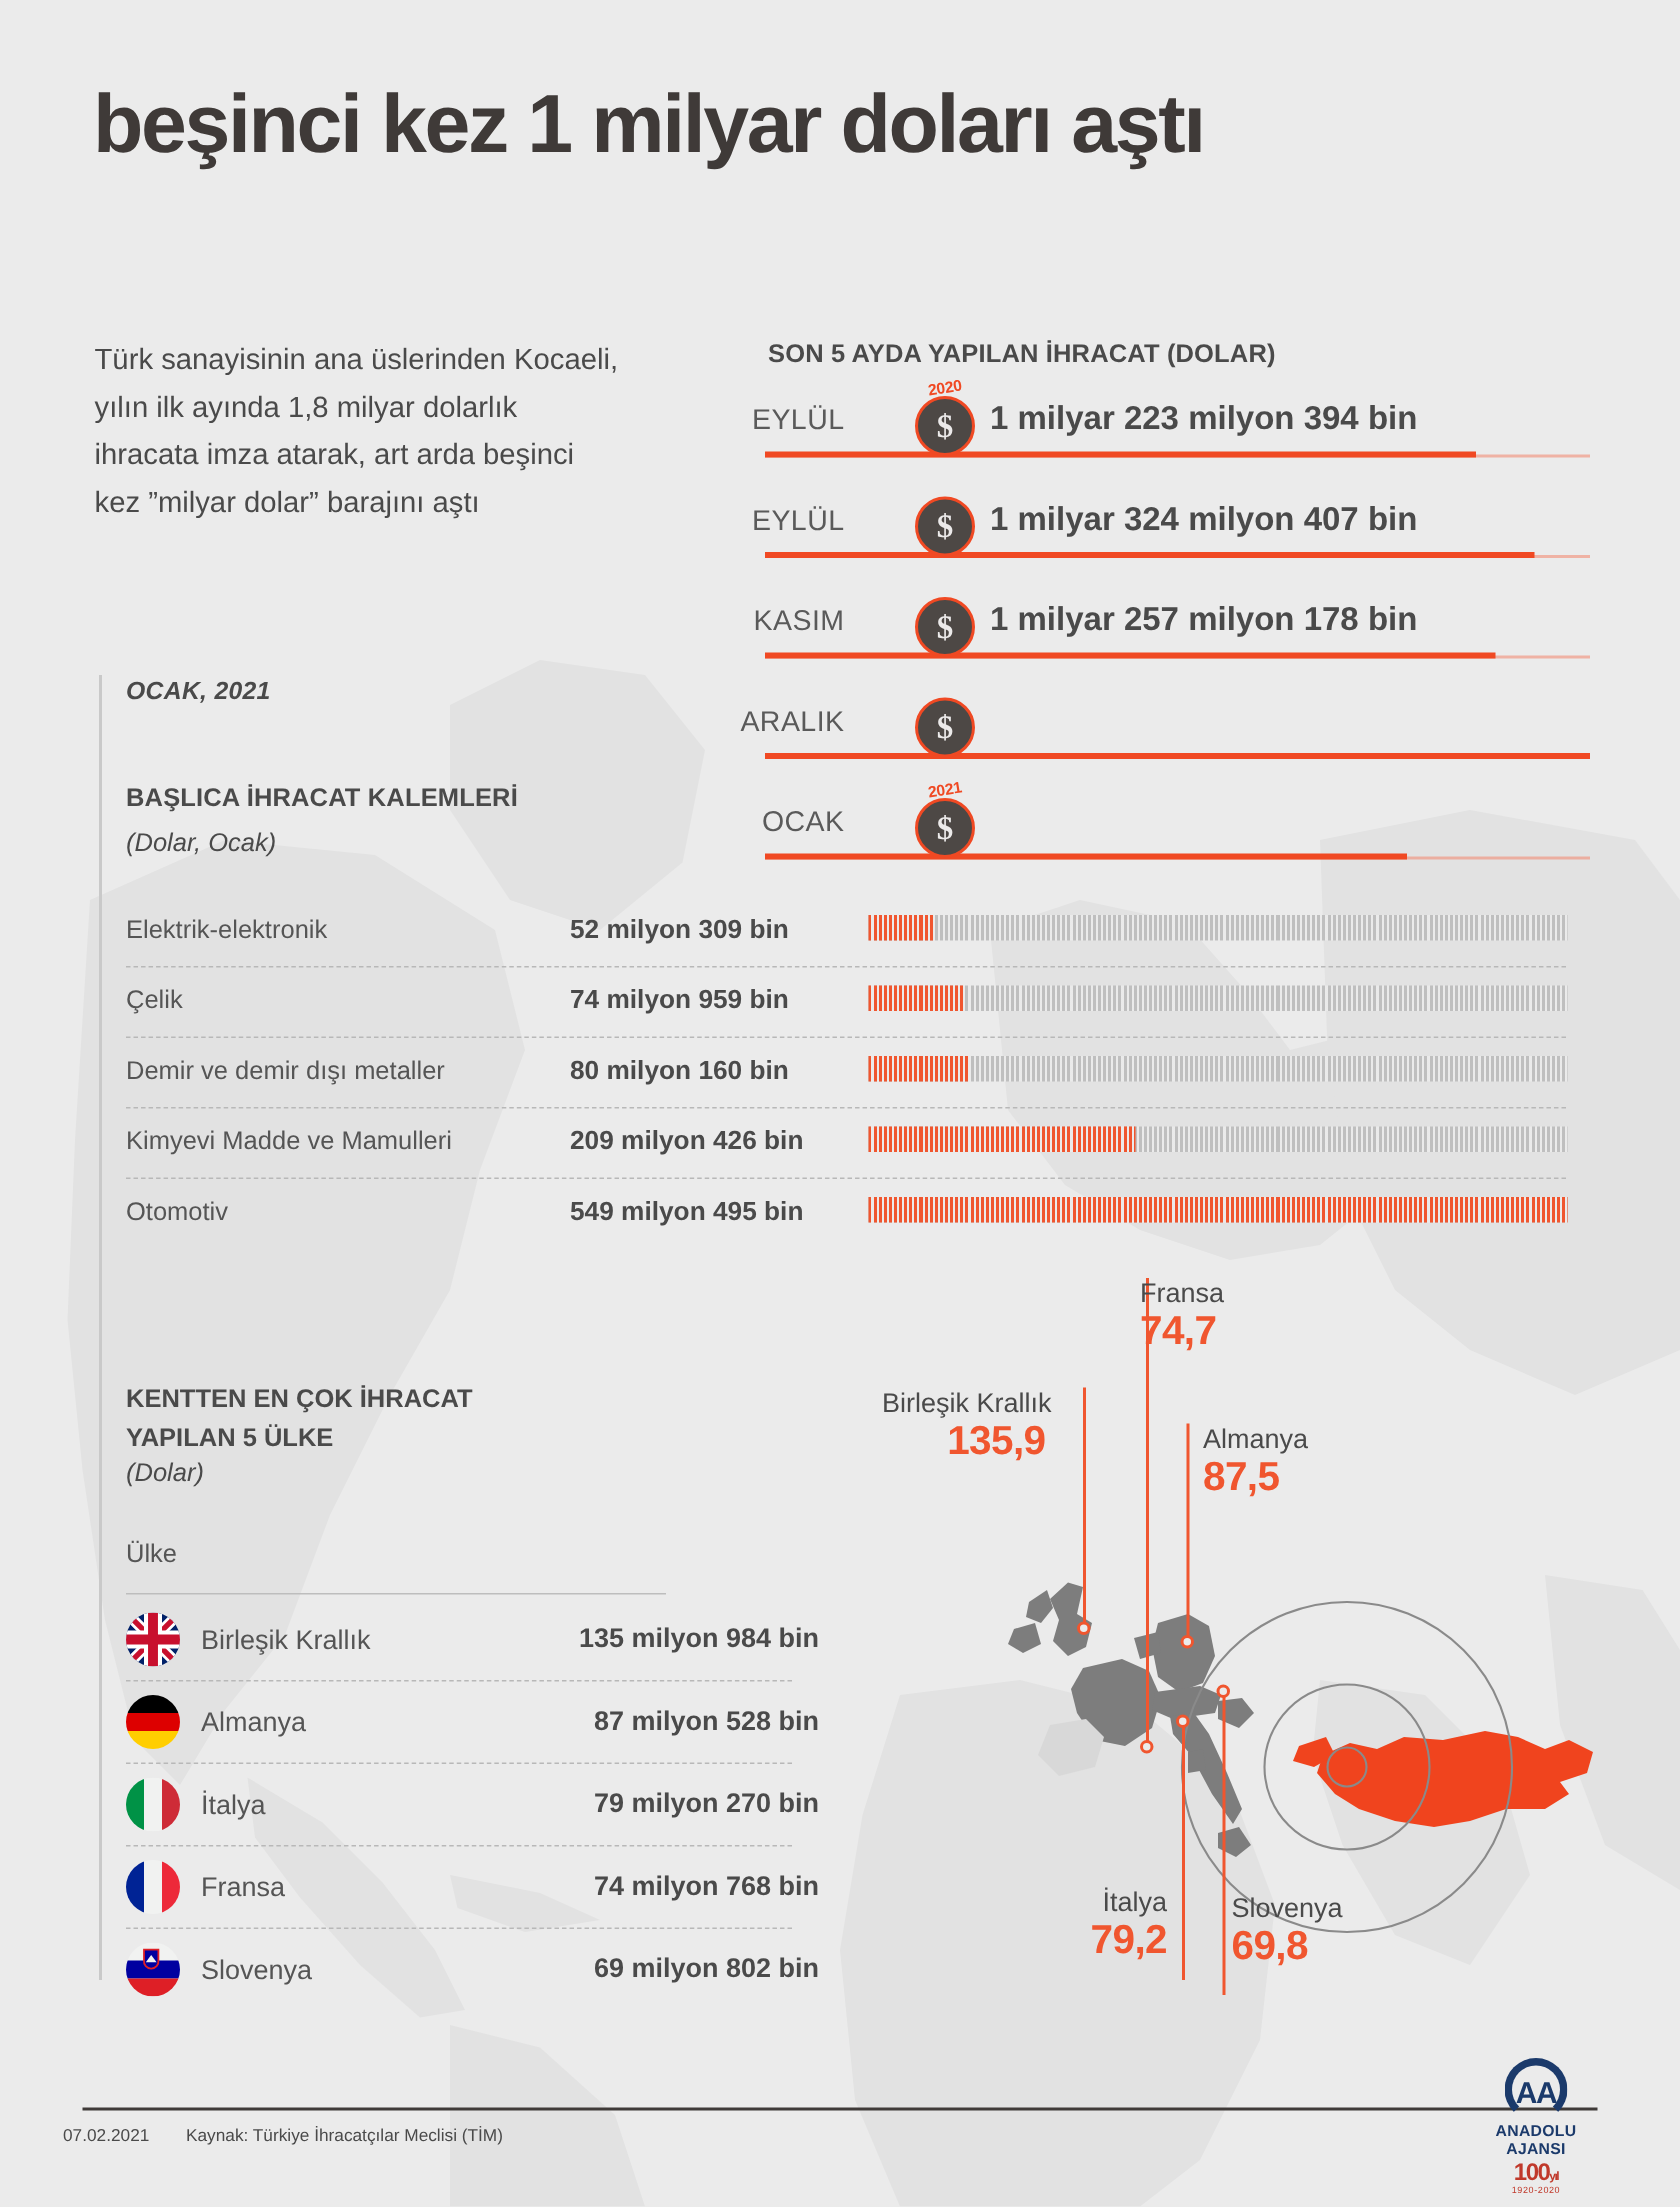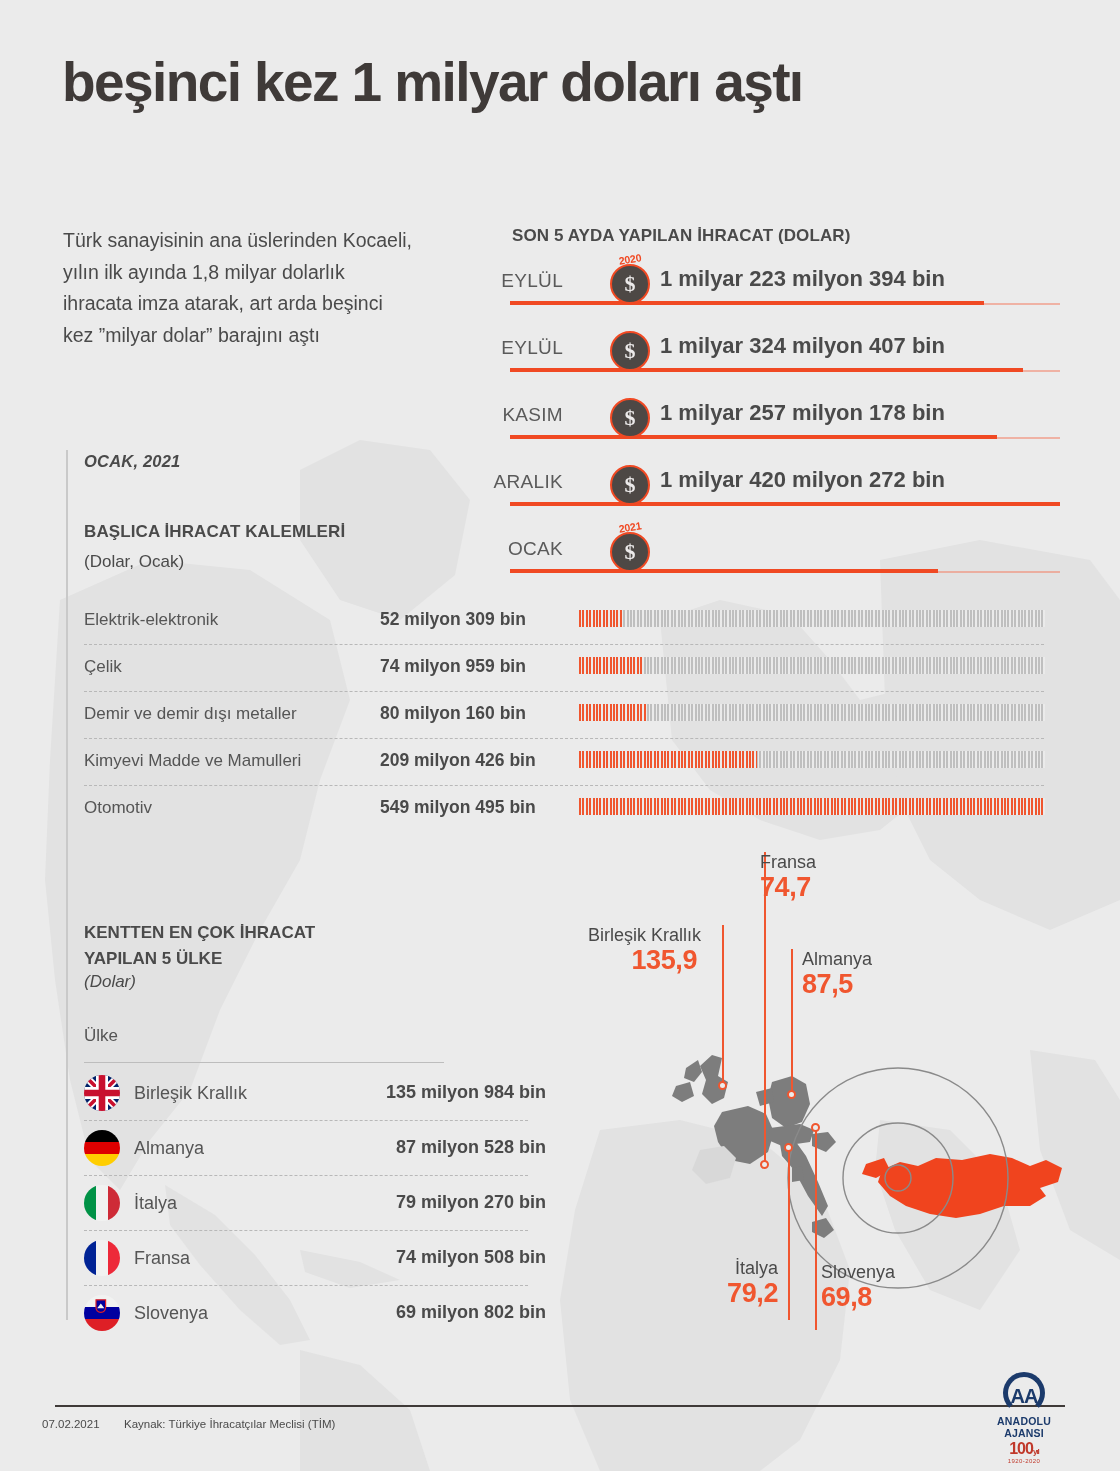--- a/index.html
+++ b/index.html
@@ -96,21 +96,21 @@
     color: #4a4a4a; letter-spacing: 0.2px;
   }
 
   
   .items-head {
     position: absolute; left: 84px; top: 522px;
     font-size: 17px; font-weight: bold; letter-spacing: 0.1px; color: #4a4a4a;
   }
   .items-sub {
     position: absolute; left: 84px; top: 552px;
-    font-size: 17px; color: #4a4a4a;
+    font-size: 17px; font-style: italic; color: #4a4a4a;
   }
 
   
   .items { position: absolute; left: 84px; top: 598px; width: 960px; }
   .irow { position: relative; height: 47px; }
   .irow .iname {
     position: absolute; left: 0; top: 12px;
     font-size: 17px; color: #555; white-space: nowrap;
   }
   .irow .ival {
@@ -352,21 +352,20 @@
       <div class="track"></div>
       <div class="fill" style="width: 88.5%;"></div>
     </div>
 
     <div class="mrow">
       <div class="mlabel">ARALIK</div>
       <div class="coin">
         <span class="yr"></span>
         <span class="dollar">$</span>
       </div>
-      <div class="mvalue">1 milyar 420 milyon 272 bin</div>
       <div class="track"></div>
       <div class="fill" style="width: 100%;"></div>
     </div>
 
     <div class="mrow">
       <div class="mlabel">OCAK</div>
       <div class="coin">
         <span class="yr">2021</span>
         <span class="dollar">$</span>
       </div>
@@ -491,21 +490,21 @@
       <div class="flag">
           <div class="fl">
         <svg viewBox="0 0 60 60">
               <rect width="20" height="60" x="0" fill="#002395"></rect>
           <rect width="20" height="60" x="20" fill="#F1F2F1"></rect>
           <rect width="20" height="60" x="40" fill="#ED2939"></rect>
             </svg>
           </div>
         </div>
       <div class="cname">Fransa</div>
-      <div class="cval">74 milyon 508 bin</div>
+      <div class="cval">74 milyon 768 bin</div>
       <div class="cdash"></div>
     </div>
 
     <div class="crow">
       <div class="flag">
           <div class="fl">
         <svg viewBox="0 0 60 60">
               <rect width="60" height="20" y="0" fill="#F1F2F1"></rect>
           <rect width="60" height="20" y="20" fill="#0000A0"></rect>
           <rect width="60" height="20" y="40" fill="#DE1F26"></rect>

